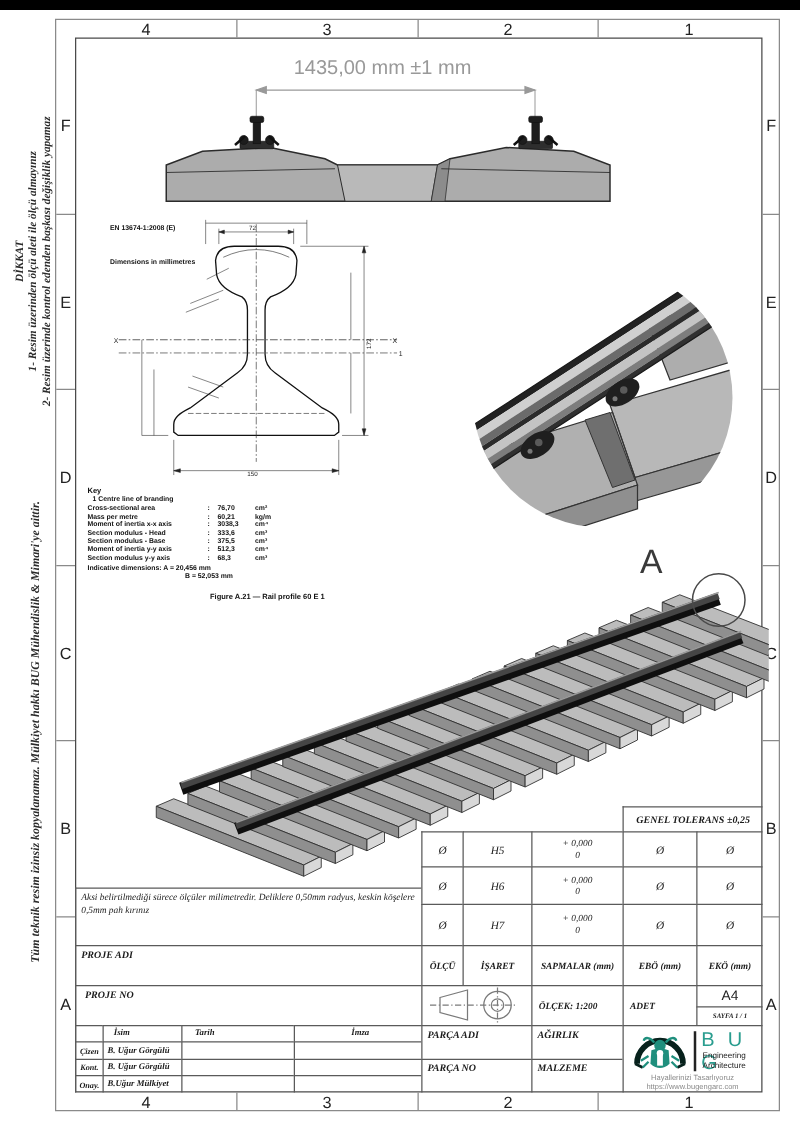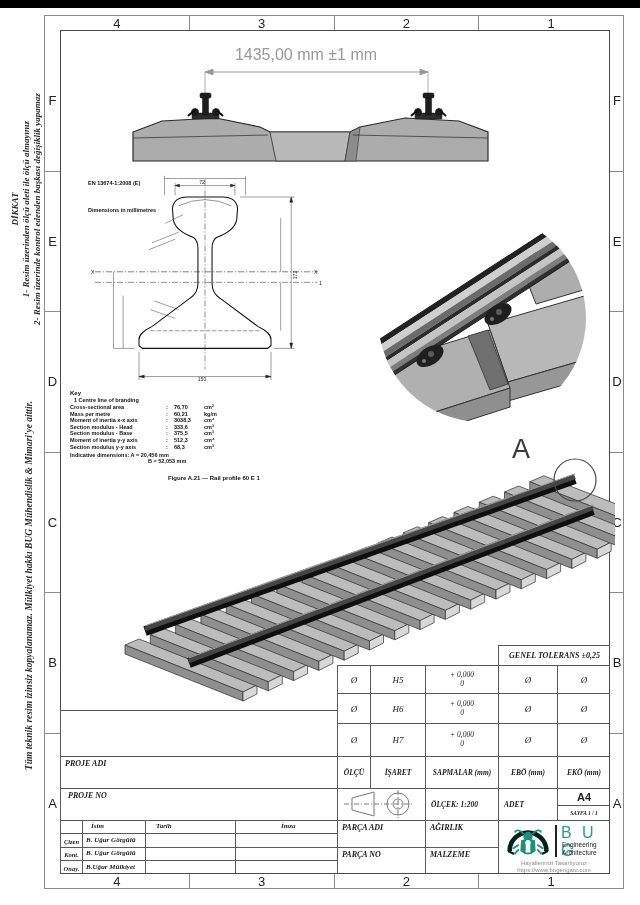--- a/index.html
+++ b/index.html
@@ -332,20 +332,21 @@
 <div class="cell ser ctr tolv" style="left:498px;top:723px;width:59px;height:33px;">Ø</div>
 <div class="cell ser ctr tolv" style="left:557px;top:723px;width:53px;height:33px;">Ø</div>
 
 <div class="cell ser ctr" style="left:337px;top:756px;width:33px;height:32px;font-size:7.5px;font-weight:bold;text-align:center;">ÖLÇÜ</div>
 <div class="cell ser ctr" style="left:370px;top:756px;width:55px;height:32px;font-size:7.5px;font-weight:bold;">İŞARET</div>
 <div class="cell ser ctr" style="left:425px;top:756px;width:73px;height:32px;font-size:7.5px;font-weight:bold;">SAPMALAR  (mm)</div>
 <div class="cell ser ctr" style="left:498px;top:756px;width:59px;height:32px;font-size:7.5px;font-weight:bold;">EBÖ (mm)</div>
 <div class="cell ser ctr" style="left:557px;top:756px;width:53px;height:32px;font-size:7.5px;font-weight:bold;">EKÖ (mm)</div>
 
 <div class="cell ser" style="left:60px;top:710px;width:277px;height:46px;padding:2px 4px;">
+  <div style="font-size:7.5px;line-height:9.5px;">Aksi belirtilmediği sürece ölçüler milimetredir. Deliklere 0,50mm radyus, keskin  köşelere 0,5mm pah  kırınız</div>
 </div>
 <div class="cell ser lblTL" style="left:60px;top:756px;width:277px;height:32px;">PROJE ADI</div>
 <div class="cell ser lblTL" style="left:60px;top:788px;width:277px;height:32px;padding-left:7px;">PROJE NO</div>
 
 <div class="cell" style="left:60px;top:820px;width:22px;height:13px;"></div>
 <div class="cell ser" style="left:82px;top:820px;width:63px;height:13px;font-size:7px;font-weight:bold;padding:1px 0 0 8px;">İsim</div>
 <div class="cell ser" style="left:145px;top:820px;width:90px;height:13px;font-size:7px;font-weight:bold;padding:1px 0 0 10px;">Tarih</div>
 <div class="cell ser" style="left:235px;top:820px;width:102px;height:13px;font-size:7px;font-weight:bold;padding:1px 0 0 45px;">İmza</div>
 
 <div class="cell ser" style="left:60px;top:833px;width:22px;height:14px;font-size:6.5px;font-weight:bold;padding-top:4px;text-align:center;">Çizen</div>
@@ -370,21 +371,21 @@
       <polygon points="14,9 36,3 36,27 14,21"></polygon>
       <circle cx="60" cy="15" r="11"></circle>
       <circle cx="60" cy="15" r="5"></circle>
       <line x1="46" y1="15" x2="74" y2="15" stroke-dasharray="5,2,1,2"></line>
       <line x1="60" y1="1" x2="60" y2="29" stroke-dasharray="5,2,1,2"></line>
     </g>
   </svg>
 </div>
 <div class="cell ser" style="left:425px;top:788px;width:73px;height:32px;font-size:7.5px;font-weight:bold;display:flex;align-items:center;padding-left:5px;">ÖLÇEK:   1:200</div>
 <div class="cell ser" style="left:498px;top:788px;width:59px;height:32px;font-size:7.5px;font-weight:bold;display:flex;align-items:center;padding-left:5px;">ADET</div>
-<div class="cell ctr sans" style="left:557px;top:788px;width:53px;height:17px;font-size:11px;color:#222;font-weight:bold;">A4</div>
+<div class="cell ctr sans" style="left:557px;top:788px;width:53px;height:17px;font-size:11px;color:#222;">A4</div>
 <div class="cell ctr ser" style="left:557px;top:805px;width:53px;height:15px;font-size:5.5px;font-weight:bold;">SAYFA 1 / 1</div>
 
 <div class="cell ser lblTL" style="left:337px;top:820px;width:88px;height:27px;">PARÇA ADI</div>
 <div class="cell ser lblTL" style="left:425px;top:820px;width:73px;height:27px;">AĞIRLIK</div>
 <div class="cell ser lblTL" style="left:337px;top:847px;width:88px;height:27px;">PARÇA NO</div>
 <div class="cell ser lblTL" style="left:425px;top:847px;width:73px;height:27px;">MALZEME</div>
 
 <div class="cell" style="left:498px;top:820px;width:112px;height:54px;">
   <svg class="abs" style="left:6px;top:2px;" width="46" height="36" viewBox="0 0 60 46">
     <path d="M6,36 A24,24 0 0 1 54,36" fill="none" stroke="#07211c" stroke-width="6"></path>

